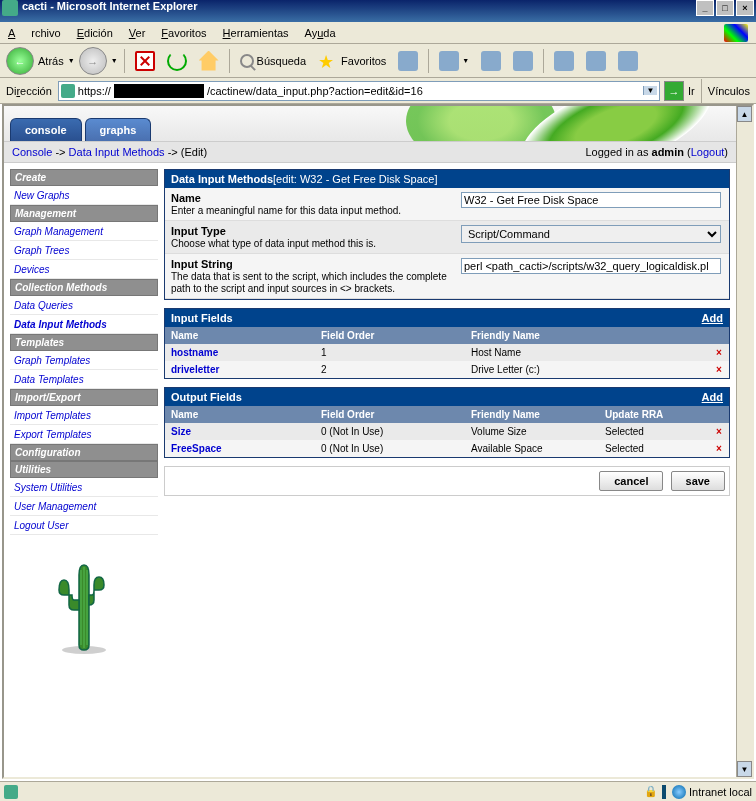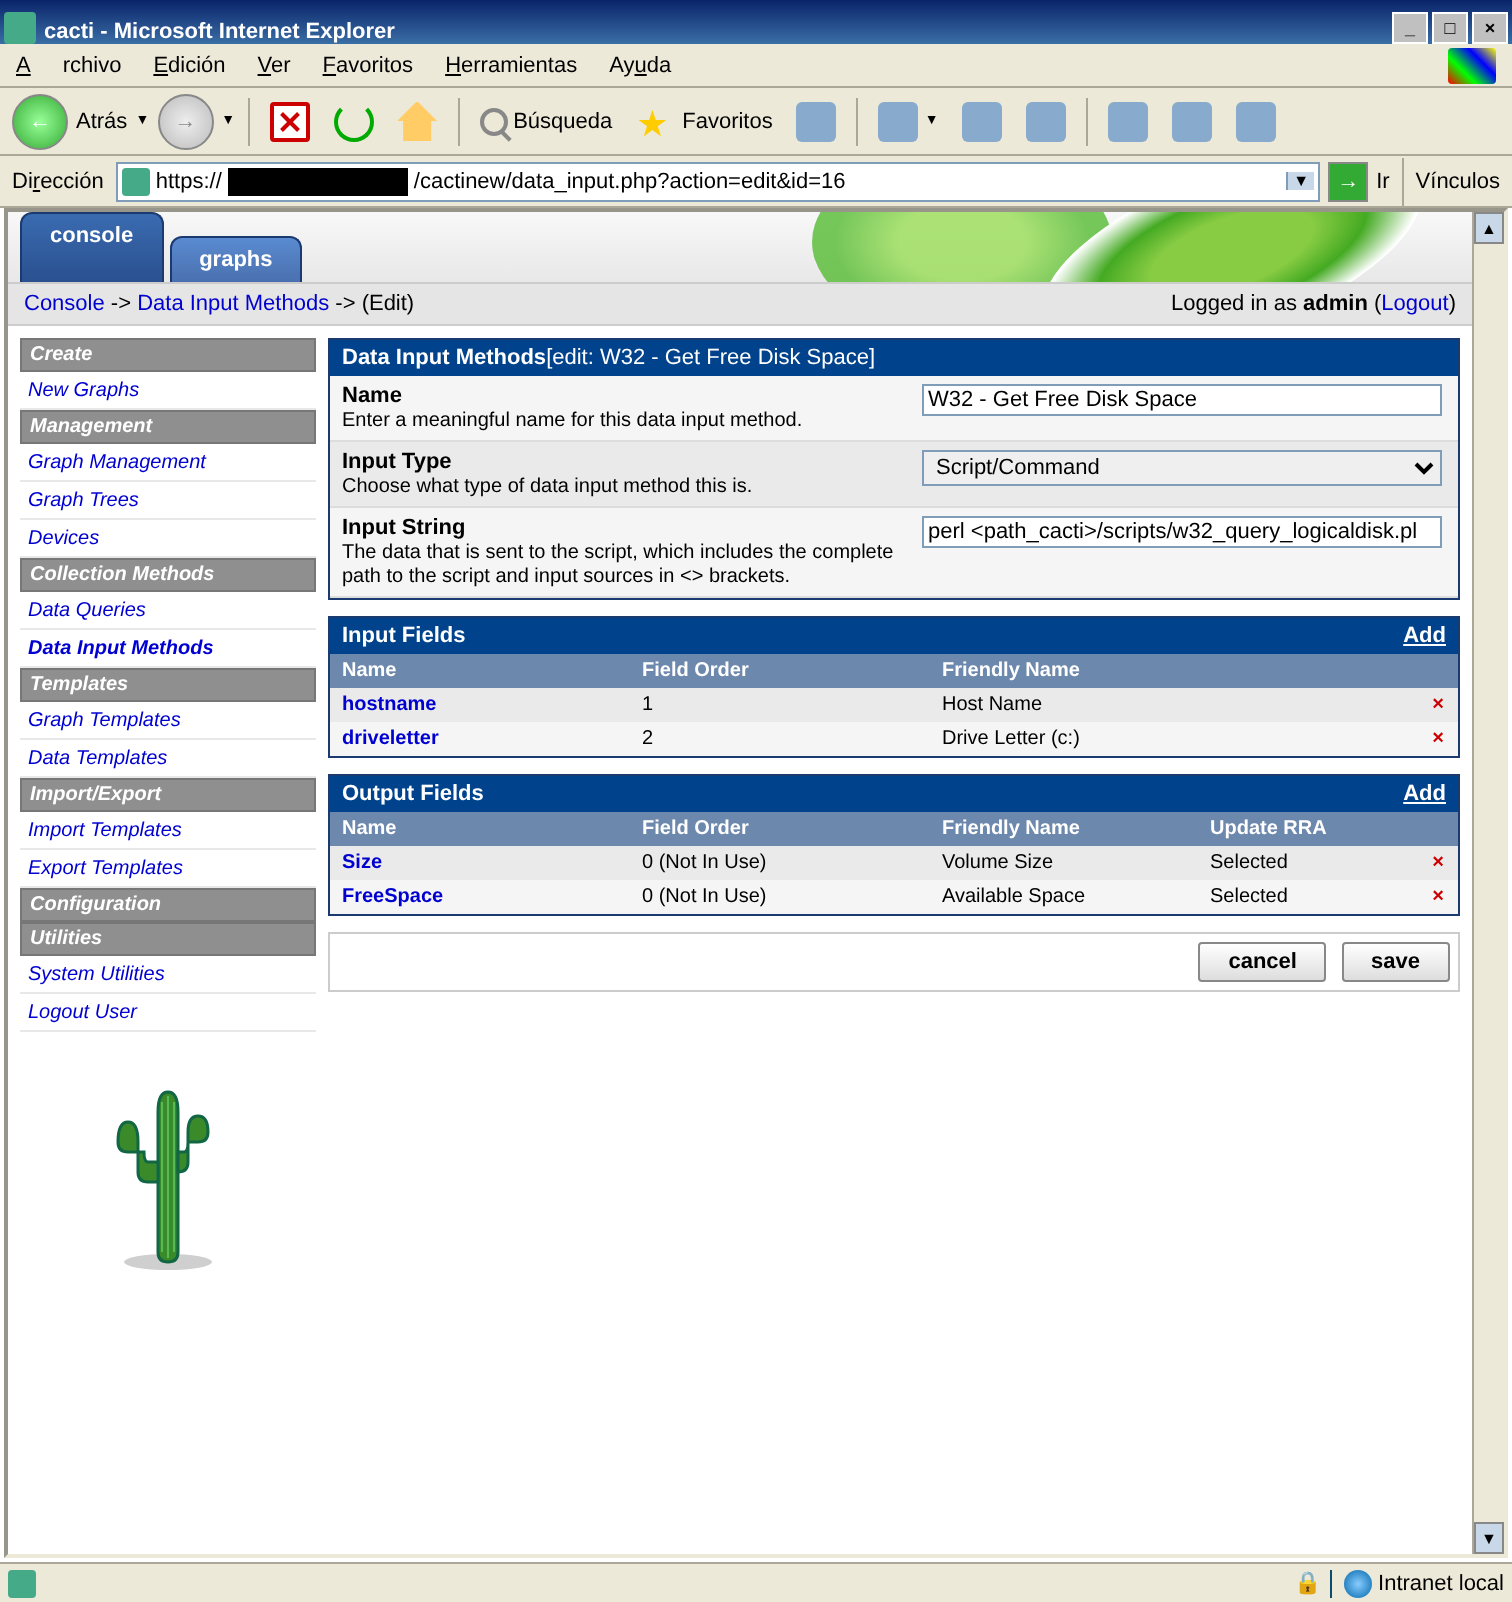--- a/index.html
+++ b/index.html
@@ -1,19 +1,19 @@
 <!DOCTYPE html>
 <html><head>
 <meta charset="utf-8">
 <style>
 * { box-sizing: border-box; margin: 0; padding: 0; }
 body { font-family: Tahoma, Arial, sans-serif; font-size: 11px; background: #fff; width: 756px; height: 801px; overflow: hidden; position: relative; }
 
 
-.titlebar { background: linear-gradient(#0a246a, #3a6ea5); color: #fff; height: 22px; display: flex; align-items: flex-end; padding: 0 2px; font-weight: bold; }
+.titlebar { background: linear-gradient(#0a246a, #3a6ea5); color: #fff; height: 22px; display: flex; align-items: flex-start; padding: 0 2px; font-weight: bold; }
 .titlebar .icon { width: 16px; height: 16px; background: #4a8; border-radius: 2px; margin-right: 4px; }
 .titlebar .title { flex: 1; }
 .titlebar .wbtn { width: 18px; height: 16px; background: #c0c0c0; border: 1px solid #fff; margin-left: 2px; color: #000; display: flex; align-items: center; justify-content: center; font-size: 9px; font-weight: bold; }
 
 
 .menubar { background: #ece9d8; height: 22px; display: flex; align-items: center; padding: 0 8px; border-bottom: 1px solid #aca899; }
 .menubar span { margin-right: 16px; cursor: default; }
 .menubar span u { text-decoration: underline; }
 .menubar .winlogo { margin-left: auto; width: 24px; height: 18px; background: linear-gradient(45deg,#f00,#0f0,#00f,#ff0); border-radius: 2px; }
 
@@ -53,21 +53,21 @@
 .scrollbar-v .arrow.bottom { position: absolute; bottom: 0; left: 0; right: 0; }
 
 .page { margin-right: 16px; }
 
 
 .header-graphic { height: 36px; background: linear-gradient(#f8f8f8,#e8e8e8); position: relative; overflow: hidden; border-bottom: 1px solid #ccc; }
 .header-graphic .swirl { position: absolute; right: 20px; top: -20px; width: 200px; height: 80px; background: radial-gradient(ellipse, #8c4 30%, #4a2 50%, #fff 70%); border-radius: 50%; transform: rotate(-20deg); }
 .header-graphic .swirl2 { position: absolute; right: 180px; top: -30px; width: 150px; height: 90px; background: radial-gradient(ellipse, #9d5 30%, #5b3 60%); border-radius: 50%; opacity: 0.8; }
 .tabs { position: absolute; bottom: 0; left: 6px; display: flex; gap: 3px; }
 .tab { background: linear-gradient(#3a6bb0,#2a5090); color: #fff; padding: 5px 14px 5px 14px; border-radius: 6px 6px 0 0; font-weight: bold; font-size: 11px; border: 1px solid #1a3a70; border-bottom: none; }
-.tab.inactive { background: linear-gradient(#5a8bd0,#4a70b0); margin-top: 12px; }
+.tab.inactive { background: linear-gradient(#5a8bd0,#4a70b0); }
 
 
 .crumbbar { background: #e5e5e5; padding: 4px 8px; display: flex; border-bottom: 1px solid #ccc; font-size: 11px; }
 .crumbbar a { color: #0000d0; text-decoration: none; }
 .crumbbar .right { margin-left: auto; }
 
 
 .layout { display: flex; }
 .sidebar { width: 160px; padding: 6px; background: #fff; font-style: italic; }
 .main { flex: 1; padding: 6px 6px 6px 0; }
@@ -108,21 +108,21 @@
 .col-del { width: 20px; color: #c00; font-weight: bold; text-align: center; cursor: pointer; }
 
 .action-bar { border: 1px solid #ccc; padding: 4px; text-align: right; }
 .action-bar button { background: linear-gradient(#fff,#ddd); border: 1px solid #888; padding: 3px 14px; font-weight: bold; font-size: 11px; margin-left: 4px; border-radius: 2px; }
 
 
 .statusbar { position: absolute; bottom: 0; left: 0; right: 0; height: 20px; background: #ece9d8; border-top: 1px solid #aca899; display: flex; align-items: center; padding: 0 4px; font-size: 11px; }
 .statusbar .pageicon { width: 14px; height: 14px; background: #4a8; border-radius: 2px; margin-right: 4px; }
 .statusbar .right { margin-left: auto; display: flex; align-items: center; gap: 4px; }
 .statusbar .lock { color: #aa7700; }
-.statusbar .zone { display: flex; align-items: center; gap: 3px; border-left: 1px solid #0c4a6e; padding-left: 6px; }
+.statusbar .zone { display: flex; align-items: center; gap: 3px; border-left: 4px solid #0c4a6e; padding-left: 6px; }
 .statusbar .globe { width: 14px; height: 14px; background: radial-gradient(#8cf,#06a); border-radius: 50%; }
 </style>
 </head>
 <body>
 
 <div class="titlebar">
   <div class="icon"></div>
   <div class="title">cacti - Microsoft Internet Explorer</div>
   <div class="wbtn">_</div>
   <div class="wbtn">□</div>
@@ -247,20 +247,21 @@
           <div class="sb-item active"><a href="#">Data Input Methods</a></div>
           <div class="sb-header">Templates</div>
           <div class="sb-item"><a href="#">Graph Templates</a></div>
           <div class="sb-item"><a href="#">Data Templates</a></div>
           <div class="sb-header">Import/Export</div>
           <div class="sb-item"><a href="#">Import Templates</a></div>
           <div class="sb-item"><a href="#">Export Templates</a></div>
           <div class="sb-header">Configuration</div>
           <div class="sb-header">Utilities</div>
           <div class="sb-item"><a href="#">System Utilities</a></div>
+          <div class="sb-item"><a href="#">User Management</a></div>
           <div class="sb-item"><a href="#">Logout User</a></div>
           <div class="cactus"><svg viewBox="0 0 80 100">
               <ellipse cx="40" cy="95" rx="22" ry="4" fill="#888" opacity="0.4"></ellipse>
               <path d="M35 20 Q35 10 40 10 Q45 10 45 20 L45 90 Q45 95 40 95 Q35 95 35 90 Z" fill="#3a8a2a" stroke="#164" stroke-width="1.5"></path>
               <path d="M20 40 Q15 40 15 35 Q15 25 20 25 Q25 25 25 35 L25 50 Q25 55 30 55 L35 55 L35 45 L30 45 Q28 45 28 40 Z" fill="#3a8a2a" stroke="#164" stroke-width="1.5"></path>
               <path d="M55 35 Q60 35 60 30 Q60 22 55 22 Q50 22 50 30 L50 45 Q50 50 45 50 L45 40 L48 40 Q50 40 50 35 Z" fill="#3a8a2a" stroke="#164" stroke-width="1.5"></path>
               <path d="M37 15 L37 90 M40 12 L40 93 M43 15 L43 90" stroke="#5b5" stroke-width="1" fill="none"></path>
             </svg></div>
         </div>
 

